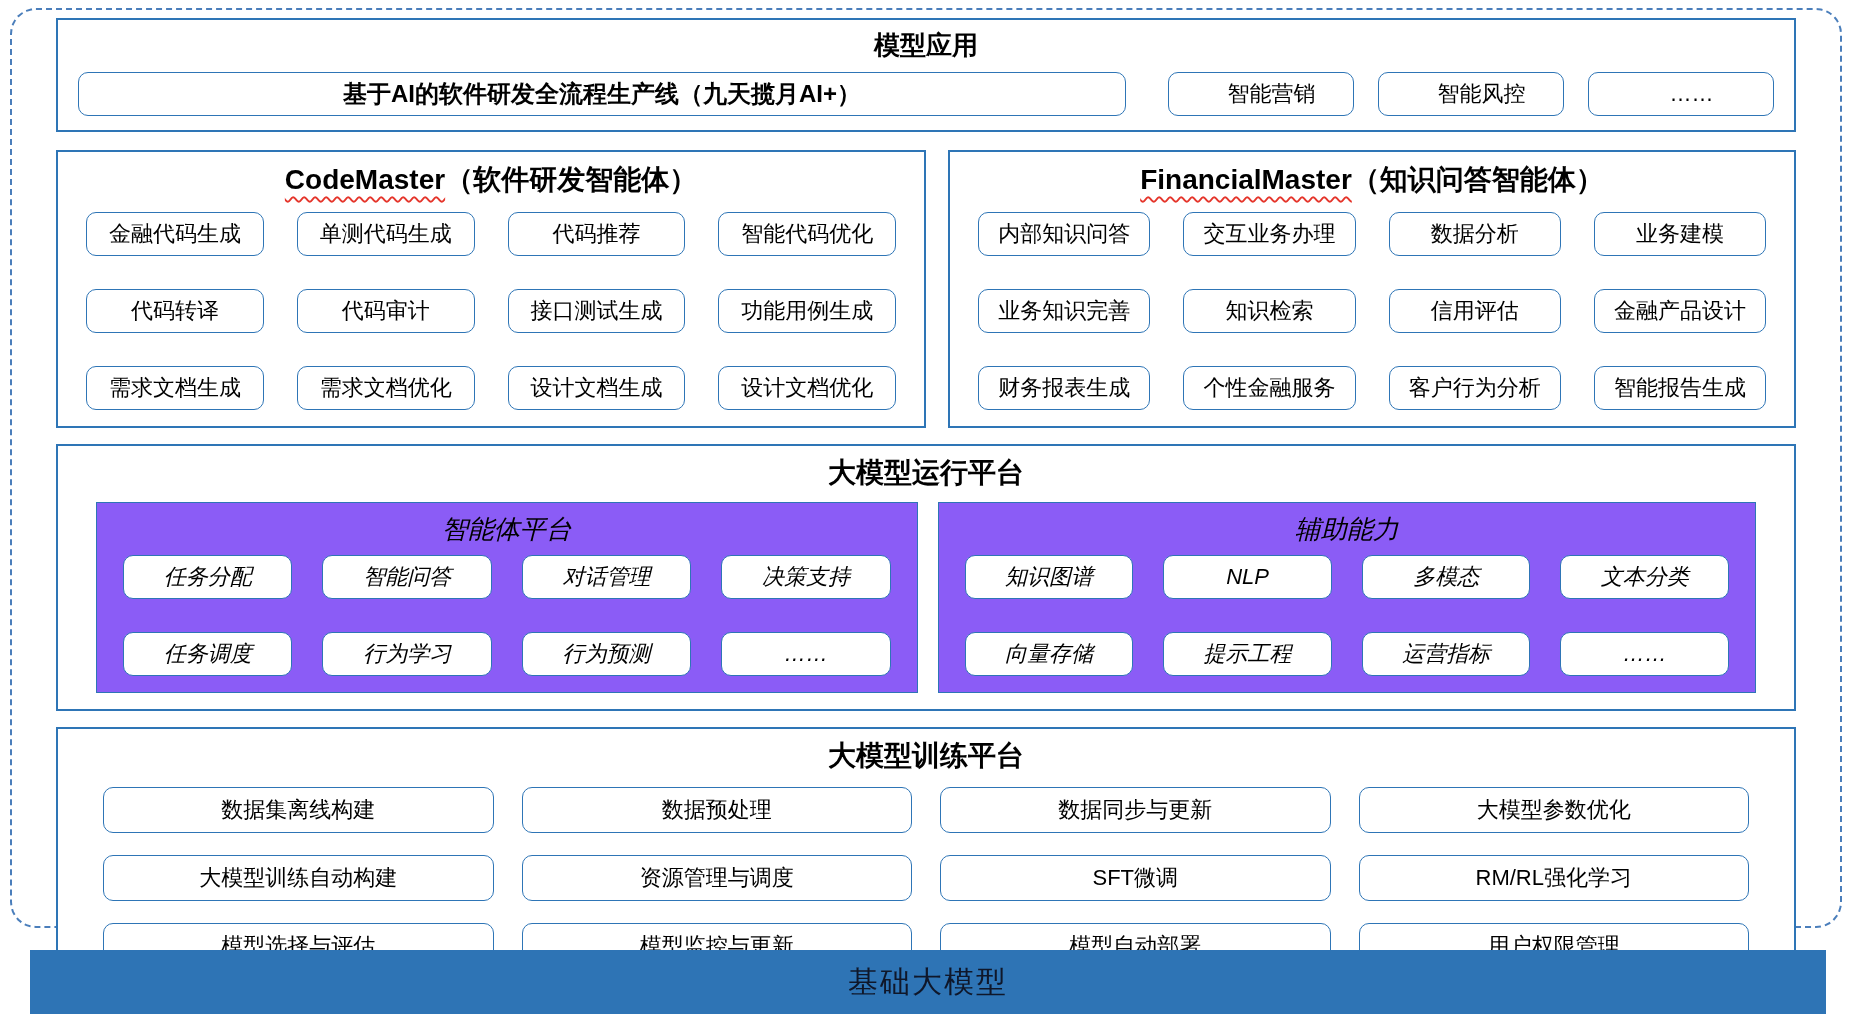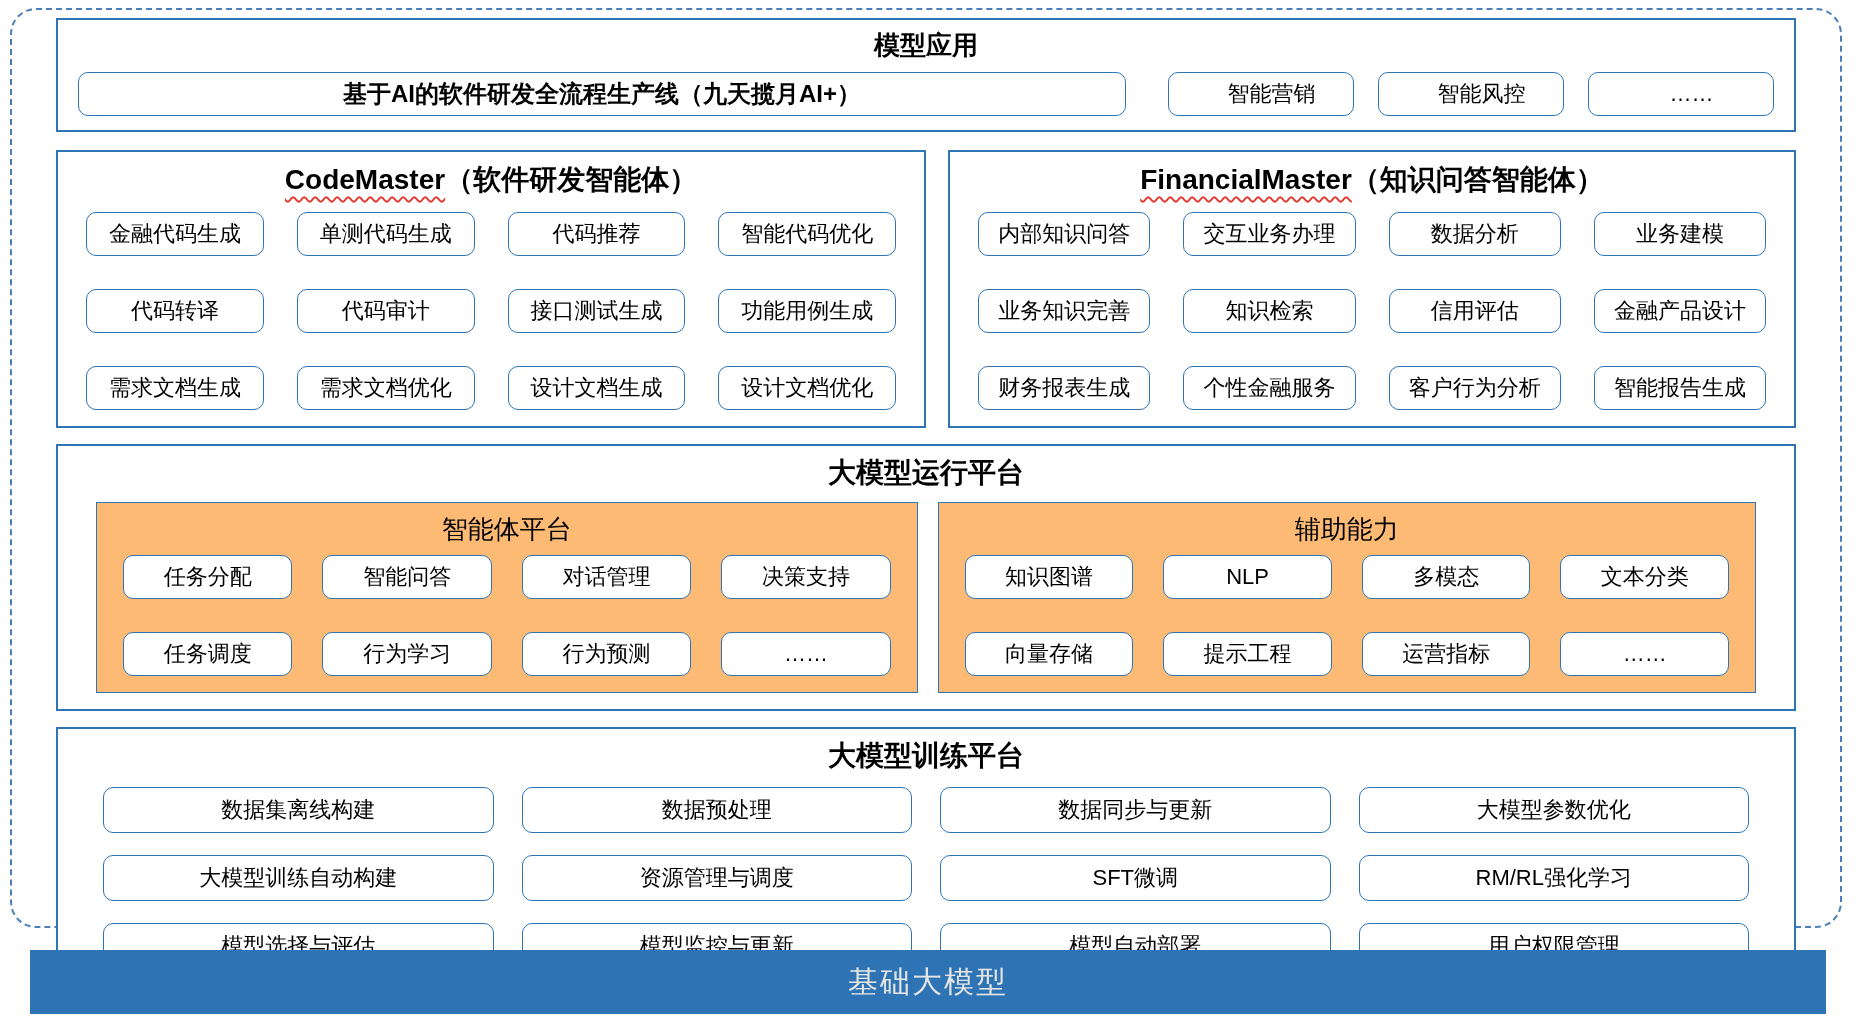--- a/index.html
+++ b/index.html
@@ -57,38 +57,38 @@
   }
   .grid4{
     display:grid;grid-template-columns:repeat(4,1fr);
     column-gap:24px;row-gap:14px;padding:0 28px 16px;gap:33px;
   }
   .grid4 .btn{height:44px;}
 
   
   .runtime{margin-top:16px;padding-bottom:16px;}
   .sub-row{display:flex;gap:20px;margin:0 38px;}
-  .sub-box{border:1.5px solid #2e75b6;background:#fdba74;}
+  .sub-box{border:1.5px solid #2e75b6;background:#8b5cf6;font-style:italic;}
   .sub-box.left{width:49.5%;}
   .sub-box.right{flex:1;}
   .sub-header{text-align:center;font-size:26px;font-weight:400;padding:10px 0;line-height:32px;}
   .sub-box .grid4{padding:0 26px 16px;column-gap:30px;}
 
   
   .training{margin-top:16px;}
   .grid6{
     display:grid;grid-template-columns:repeat(4,1fr);
     column-gap:28px;row-gap:22px;padding:2px 45px 20px;
   }
   .grid6 .btn{height:46px;}
 
   
   .base-bar{
     position:absolute;left:30px;top:950px;width:1796px;height:64px;
-    background:#2e74b5;color:#e5e5e5;font-size:30px;
+    background:#2e74b5;color:#0f172a;font-size:30px;
     display:flex;align-items:center;justify-content:center;letter-spacing:2px;
   }
 </style>
 </head>
 <body>
 
 <div class="outer">
 
 
   <div class="section s1">

